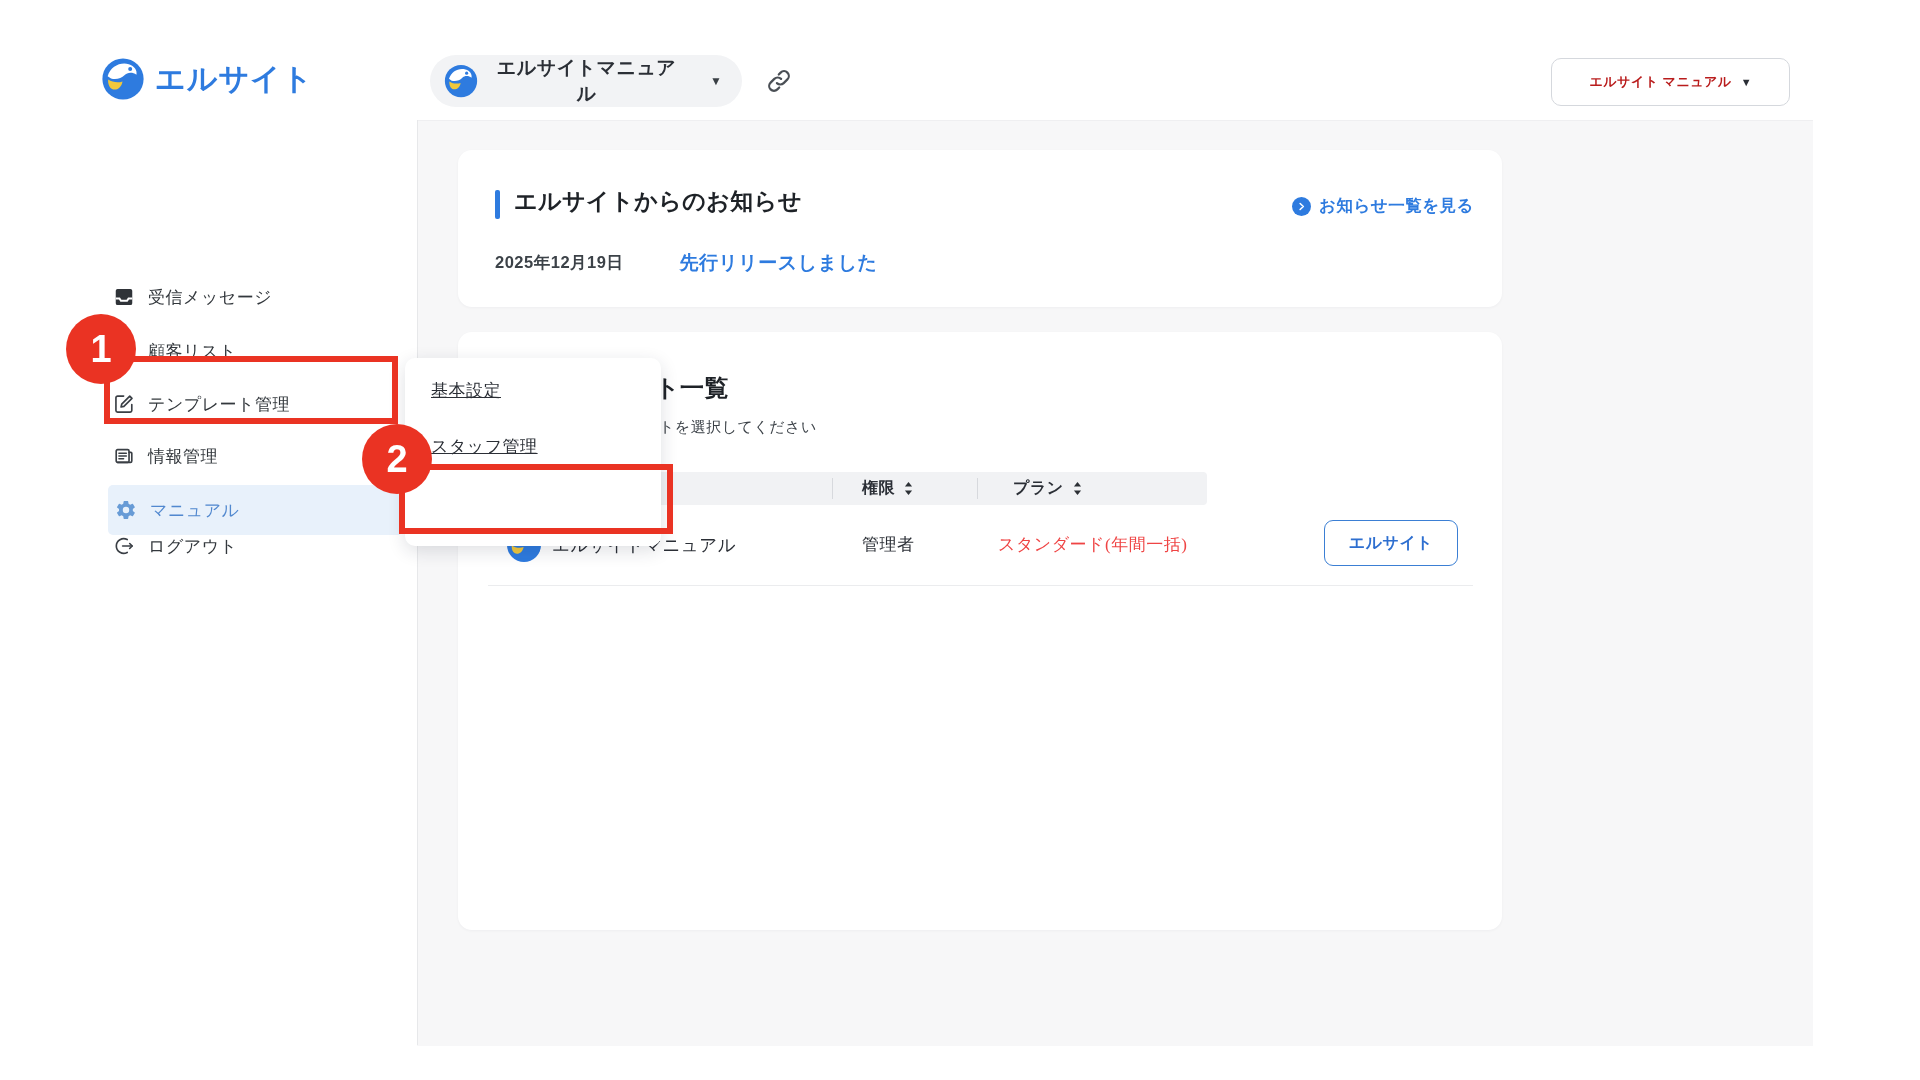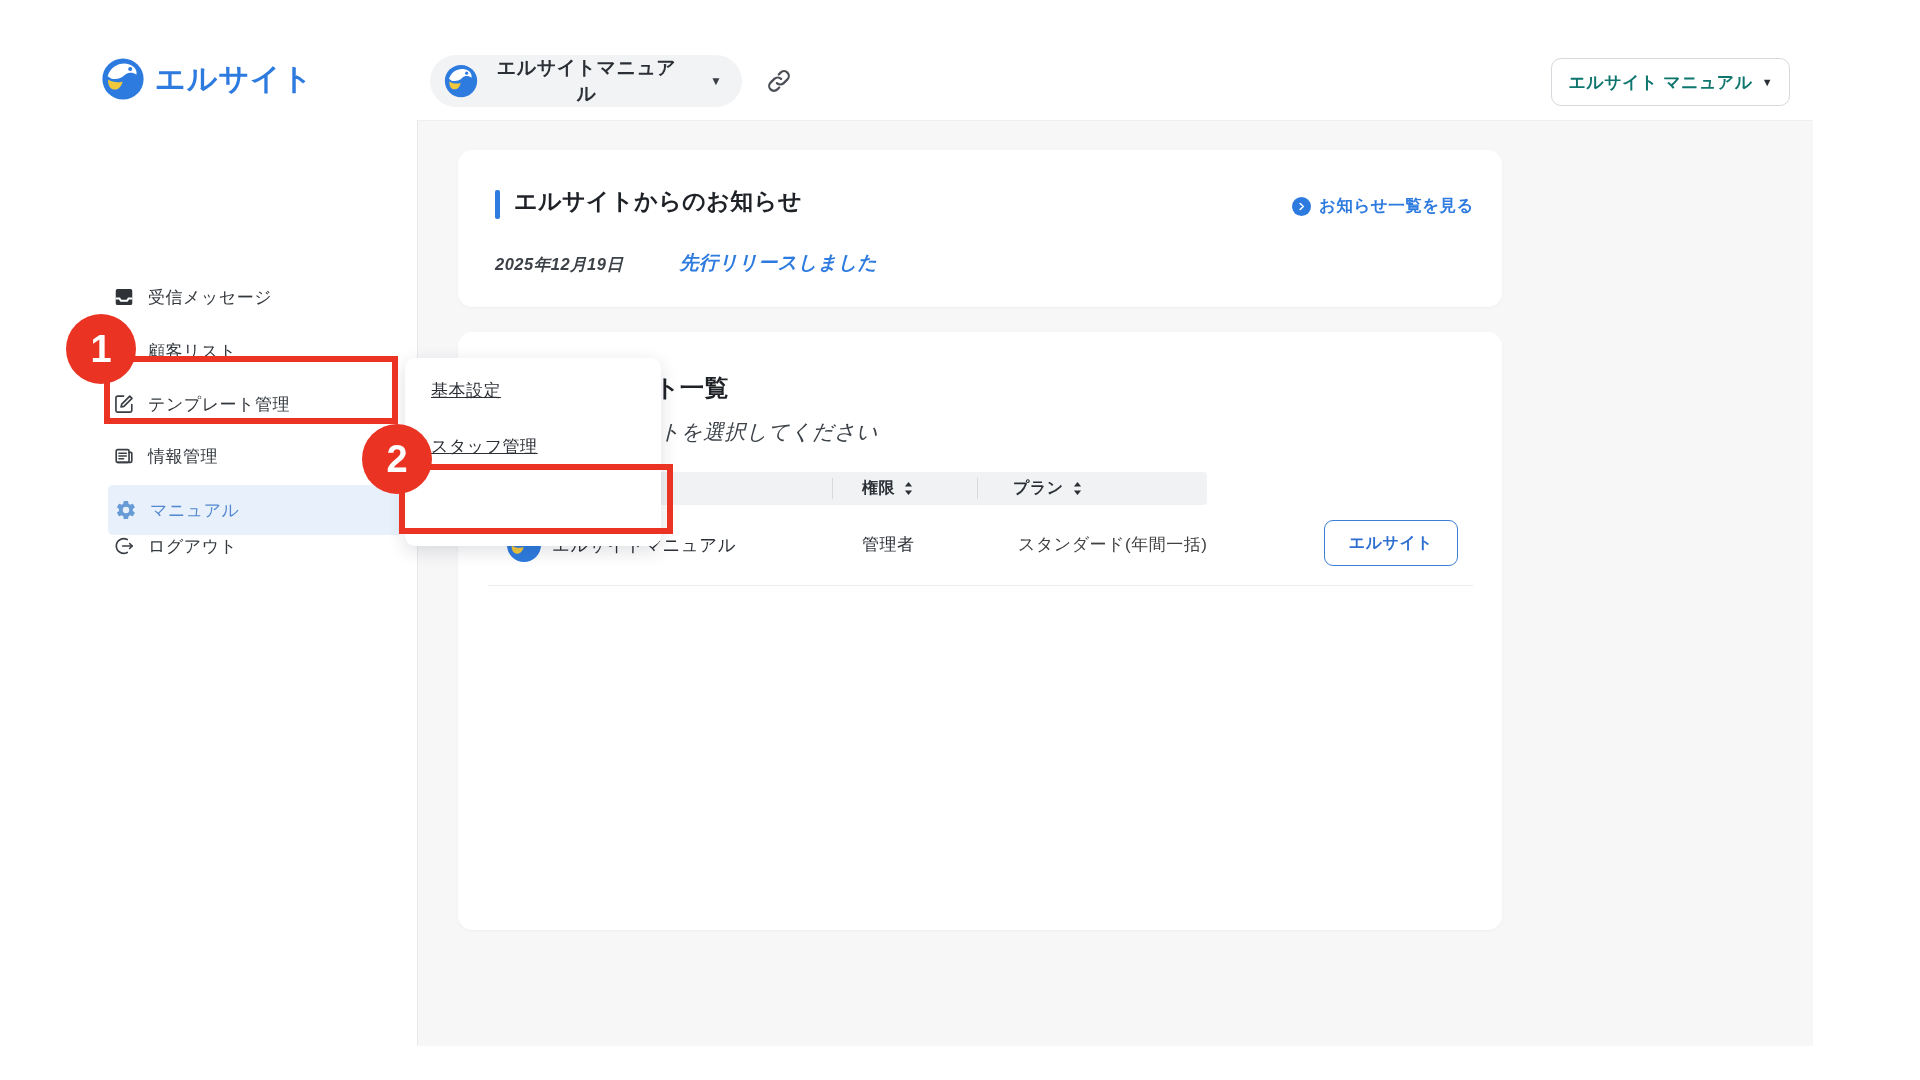--- a/index.html
+++ b/index.html
@@ -10,21 +10,21 @@
   .logo{position:absolute;left:100px;top:56px;display:flex;align-items:center;gap:9px;}
   .logo-mark{width:46px;height:46px;display:block;}
   .logo-text{font-size:30px;font-weight:800;color:#2E7BDF;letter-spacing:1px;}
   .account-pill{position:absolute;left:430px;top:55px;width:312px;height:52px;border:none;background:#f2f3f5;border-radius:26px;display:flex;align-items:center;gap:14px;padding:0 20px 0 13px;cursor:pointer;font-family:inherit;}
   .pill-mark{width:36px;height:36px;flex:0 0 auto;}
   .pill-label{font-size:19px;font-weight:700;color:#2b2f36;letter-spacing:.5px;}
   .pill-caret{font-size:12px;color:#3a3f45;margin-left:16px;}
   .link-btn{position:absolute;left:763px;top:66px;width:32px;height:32px;border:none;background:transparent;cursor:pointer;padding:0;}
   .link-btn svg{width:28px;height:28px;}
   .account-menu{position:absolute;left:1551px;top:58px;width:239px;height:48px;background:#fff;border:1px solid #d5d8dd;border-radius:10px;display:flex;align-items:center;justify-content:center;gap:9px;cursor:pointer;font-family:inherit;}
-  .menu-label{font-size:17px;font-weight:600;color:#0f766e;letter-spacing:.5px;}
+  .menu-label{font-size:13px;font-weight:600;color:#b91c1c;letter-spacing:.5px;}
   .menu-caret{font-size:11px;color:#2b2f36;}
 
   
   .main-bg{position:absolute;left:417px;top:120px;width:1396px;height:925px;background:#f7f7f8;border-top:1px solid #efeff1;}
   .sidebar{position:absolute;left:0;top:120px;width:417px;height:925px;background:#fff;border-right:1px solid #e7e8ea;z-index:10;}
 
   
   .side-item{position:absolute;left:113px;height:44px;display:flex;align-items:center;gap:13px;cursor:pointer;}
   .side-item .icn{width:22px;height:22px;display:flex;align-items:center;justify-content:center;flex:0 0 auto;}
   .side-item .icn svg{width:22px;height:22px;}
@@ -34,39 +34,39 @@
 
   
   .card{position:absolute;background:#fff;border-radius:14px;box-shadow:0 1px 3px rgba(20,30,50,.04);z-index:1;}
   .card1{left:458px;top:150px;width:1044px;height:157px;}
   .accent{position:absolute;left:37px;top:40px;width:5px;height:29px;background:#2E7BDF;border-radius:2px;}
   .card1 h2{position:absolute;left:56px;top:36px;margin:0;font-size:23px;font-weight:700;color:#1e2227;letter-spacing:.5px;}
   .view-all{position:absolute;right:28px;top:45px;display:flex;align-items:center;gap:8px;cursor:pointer;text-decoration:none;}
   .view-all span.txt{font-size:16.5px;font-weight:700;color:#2E7BDF;letter-spacing:.5px;}
   .chev-circle{width:19px;height:19px;border-radius:50%;background:#2E7BDF;display:flex;align-items:center;justify-content:center;}
   .chev-circle svg{width:11px;height:11px;}
-  .ann-row{position:absolute;left:37px;top:100px;display:flex;align-items:flex-end;gap:56px;cursor:pointer;font-style:italic;}
+  .ann-row{position:absolute;left:37px;top:100px;display:flex;align-items:center;gap:56px;cursor:pointer;}
   .ann-date{font-size:16.5px;font-weight:600;color:#3c4248;letter-spacing:.5px;}
   .ann-link{font-size:19px;font-weight:700;color:#2E7BDF;letter-spacing:.5px;text-decoration:none;cursor:pointer;}
 
   .card2{left:458px;top:332px;width:1044px;height:598px;}
   .card2-title{position:absolute;left:197px;top:40px;margin:0;font-size:24px;font-weight:700;color:#1e2227;letter-spacing:.5px;}
-  .card2-sub{position:absolute;left:201px;top:86px;font-size:21px;color:#3c4248;letter-spacing:.5px;font-style:italic;}
+  .card2-sub{position:absolute;left:201px;top:86px;font-size:15px;color:#3c4248;letter-spacing:.5px;}
 
   .tbl-head{position:absolute;left:30px;top:140px;width:719px;height:33px;background:#f1f2f4;border-radius:4px;}
   .tbl-head .col-div{position:absolute;top:6px;width:1px;height:21px;background:#d7d9dd;}
   .th{position:absolute;top:0;height:33px;display:flex;align-items:center;gap:8px;cursor:pointer;}
   .th .th-label{font-size:16px;font-weight:700;color:#2b2f36;letter-spacing:.5px;}
   .sort-icn svg{width:11px;height:15px;display:block;}
 
   .tbl-row{position:absolute;left:30px;top:173px;width:985px;height:80px;}
   .row-logo{position:absolute;left:17px;top:21px;width:38px;height:38px;}
   .row-name{position:absolute;left:64px;top:28px;font-size:17.5px;color:#2b2f36;letter-spacing:.5px;}
   .row-perm{position:absolute;left:374px;top:28px;font-size:17px;color:#2b2f36;letter-spacing:.5px;}
-  .row-plan{position:absolute;left:530px;top:28px;font-size:17px;color:#404040;letter-spacing:.5px;}
+  .row-plan{position:absolute;left:510px;top:28px;font-size:17px;color:#ef4444;letter-spacing:.5px;font-family:Liberation Serif, serif;}
   .row-action{position:absolute;left:836px;top:15px;width:134px;height:46px;background:#fff;border:1.5px solid #3b7fd4;border-radius:9px;color:#2e6fd0;font-size:16px;font-weight:600;letter-spacing:.5px;cursor:pointer;font-family:inherit;}
   .row-border{position:absolute;left:30px;top:253px;width:985px;height:1px;background:#ebecee;}
 
   
   .popup{position:absolute;left:405px;top:358px;width:256px;height:188px;background:#fff;border-radius:10px;box-shadow:0 5px 18px rgba(25,35,55,.14);z-index:30;}
   .popup-item{position:absolute;left:0;width:100%;display:flex;align-items:center;cursor:pointer;text-decoration:underline;}
   .popup-item span{padding-left:26px;font-size:17px;color:#2b2f36;letter-spacing:.5px;}
   .popup-item.r1{top:0;height:64px;}
   .popup-item.r2{top:64px;height:48px;}
   .popup-item.r3{top:112px;height:58px;background:#E8F1FB;border-radius:0 0 10px 10px;}

